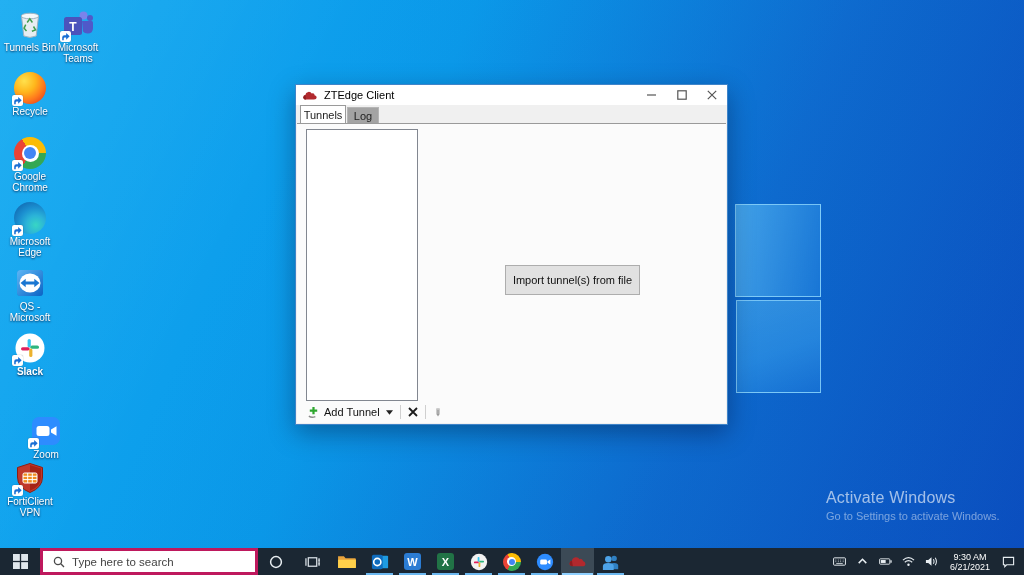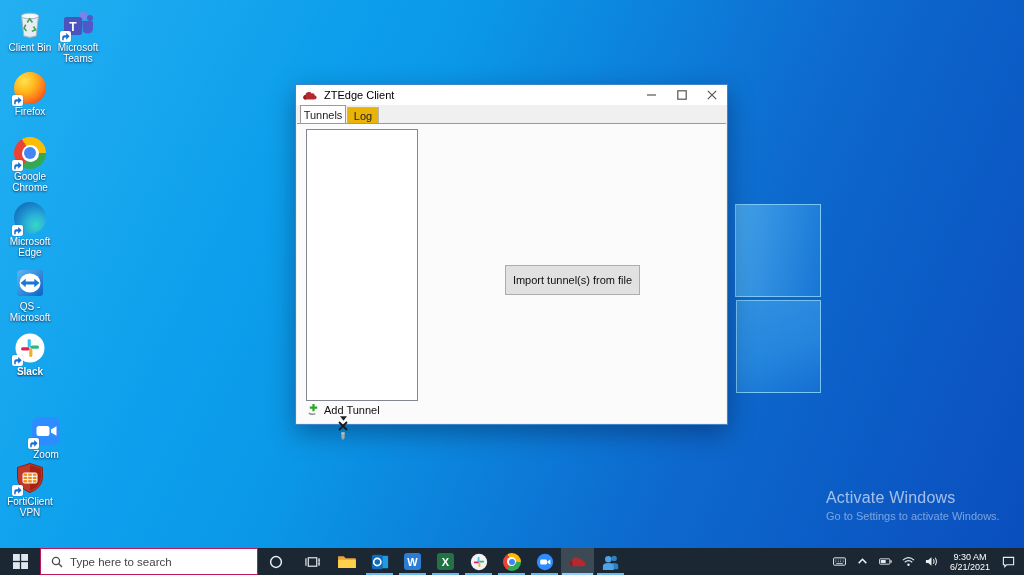--- a/index.html
+++ b/index.html
@@ -44,38 +44,38 @@
     border:1px solid #3f84c9; box-shadow:0 8px 24px rgba(0,0,30,0.35); }
   .titlebar { position:absolute; left:0; top:0; right:0; height:20px; background:#ffffff;
     display:flex; align-items:center; }
   .titlebar .app-ico { width:16px; height:11px; margin-left:6px; }
   .titlebar .title-text { font-size:11px; color:#000; margin-left:6px; flex:1; }
   .win-btn { width:30px; height:20px; display:flex; align-items:center; justify-content:center; }
   .win-btn svg { width:10px; height:10px; }
   .tabstrip { position:absolute; left:0; top:20px; right:0; height:18px; background:#f0f0f0; }
   .tab { position:absolute; bottom:0; font-size:11px; color:#222; display:flex; align-items:center; justify-content:center; }
   .tab-active { left:4px; height:18px; width:46px; background:#fff; border:1px solid #9a9a9a; border-bottom:none; z-index:2; }
-  .tab-inactive { left:51px; height:16px; width:32px; background:#eab308; border:1px solid #b5b5b5; border-bottom:none; }
+  .tab-inactive { left:51px; height:16px; width:32px; background:#a3a3a3; border:1px solid #b5b5b5; border-bottom:none; }
   .tabpage { position:absolute; left:1px; top:38px; right:1px; bottom:1px; background:#fbfbfb; border-top:1px solid #9a9a9a; }
   .tunnel-list { position:absolute; left:9px; top:5px; width:112px; height:272px; background:#fff; border:1px solid #828790; }
   .import-btn { position:absolute; left:208px; top:141px; width:135px; height:30px; background:#e1e1e1;
     border:1px solid #adadad; font-size:11px; color:#111; display:flex; align-items:center; justify-content:center; }
-  .toolstrip { position:absolute; left:7px; top:279px; height:18px; display:flex; align-items:center;flex-direction:column; }
+  .toolstrip { position:absolute; left:7px; top:279px; height:18px; display:flex; align-items:center; }
   .add-tunnel { display:flex; align-items:center; height:18px; padding:0 3px; }
   .add-tunnel .at-ico { width:13px; height:13px; margin-right:4px; }
   .add-tunnel .at-lbl { font-size:11px; color:#111; }
   .dd-arrow { width:14px; height:18px; display:flex; align-items:center; justify-content:center; }
   .ts-sep { width:1px; height:14px; background:#cfcfcf; margin:0 3px; }
   .ts-btn { width:18px; height:18px; display:flex; align-items:center; justify-content:center; }
 
   
   .taskbar { position:absolute; left:0; bottom:0; width:1024px; height:27px; background:#1b2733; display:flex; align-items:stretch; }
   .tb-btn { height:27px; display:flex; align-items:center; justify-content:center; position:relative; }
   .start-btn { width:40px; }
-  .search-box { width:218px; background:#fff; display:flex; align-items:center; border:1px solid #be185d; }
+  .search-box { width:218px; background:#fff; display:flex; align-items:center; border:3px solid #be185d; }
   .search-box svg { width:12px; height:12px; margin:0 7px 0 10px; }
   .search-box input { border:none; outline:none; flex:1; font-size:11.5px; color:#333; font-family:inherit; background:transparent; }
   .search-box input::placeholder { color:#444; opacity:1; }
   .tb-app { width:33px; }
   .tb-app .ap { width:20px; height:20px; display:flex; align-items:center; justify-content:center; }
   .tb-app.running::after { content:""; position:absolute; bottom:0; left:3px; right:3px; height:2px; background:#6cb8f0; }
   .tb-app.active { background:#3c4a56; }
   .tb-app.active::after { background:#8fd0ff; left:1px; right:1px; }
   .letter-tile { width:17px; height:17px; border-radius:3px; color:#fff; font-size:11px; font-weight:bold;
     display:flex; align-items:center; justify-content:center; }
@@ -98,21 +98,21 @@
   <div class="desk-icon" style="left:-1px;top:8px;">
     <div class="glyph">
       <svg viewBox="0 0 32 32">
         <path d="M7.5 8 L9.8 28 Q16 30.8 22.2 28 L24.5 8 Z" fill="#e7edf2" stroke="#9fb3c0" stroke-width="1"></path>
         <ellipse cx="16" cy="8" rx="8.8" ry="2.8" fill="#f5f8fa" stroke="#9fb3c0" stroke-width="1"></ellipse>
         <path d="M13.2 14.5 l2.6-3.6 2.6 3.6" stroke="#3f9e4d" stroke-width="1.5" fill="none"></path>
         <path d="M19.5 18.5 l2 3.4 -3.6 1.4" stroke="#3f9e4d" stroke-width="1.5" fill="none"></path>
         <path d="M12.5 23 l-2.4-2.8 1.6-3.6" stroke="#3f9e4d" stroke-width="1.5" fill="none"></path>
       </svg>
     </div>
-    <div class="lbl">Client Bin</div>
+    <div class="lbl">Tunnels Bin</div>
   </div>
 
   <div class="desk-icon" style="left:47px;top:8px;">
     <div class="glyph">
       <svg viewBox="0 0 32 32">
         <circle cx="21.5" cy="7.5" r="4" fill="#7b83eb"></circle>
         <circle cx="28" cy="10" r="3" fill="#5059c9"></circle>
         <path d="M20 13 h9.5 q1.5 0 1.5 1.5 V20 q0 5.5 -5.5 5.5 -3 0 -4.5-2 Z" fill="#5059c9"></path>
         <rect x="2" y="9" width="18" height="18" rx="2.5" fill="#4b53bc"></rect>
         <text x="11" y="23" font-size="12" font-family="Liberation Sans,sans-serif" font-weight="bold" fill="#fff" text-anchor="middle">T</text>
@@ -128,21 +128,21 @@
 
   <div class="desk-icon" style="left:-1px;top:72px;">
     <div class="glyph">
       <div class="shape circle-shape firefox-shape"></div>
       <span class="badge">
           <svg viewBox="0 0 10 10">
             <path d="M2 8 V5.4 Q2 3.4 4 3.4 L5.6 3.4 V1.4 L8.8 4.4 5.6 7.4 V5.4 H4.4 Q3.4 5.4 3.4 6.4 V8 Z" fill="#1a6fd4"></path>
           </svg>
         </span>
     </div>
-    <div class="lbl">Firefox</div>
+    <div class="lbl">Recycle</div>
   </div>
 
   <div class="desk-icon" style="left:-1px;top:137px;">
     <div class="glyph">
       <div class="chrome-outer">
           <div class="chrome-mid">
             <div class="chrome-core"></div>
           </div>
         </div>
       <span class="badge">

